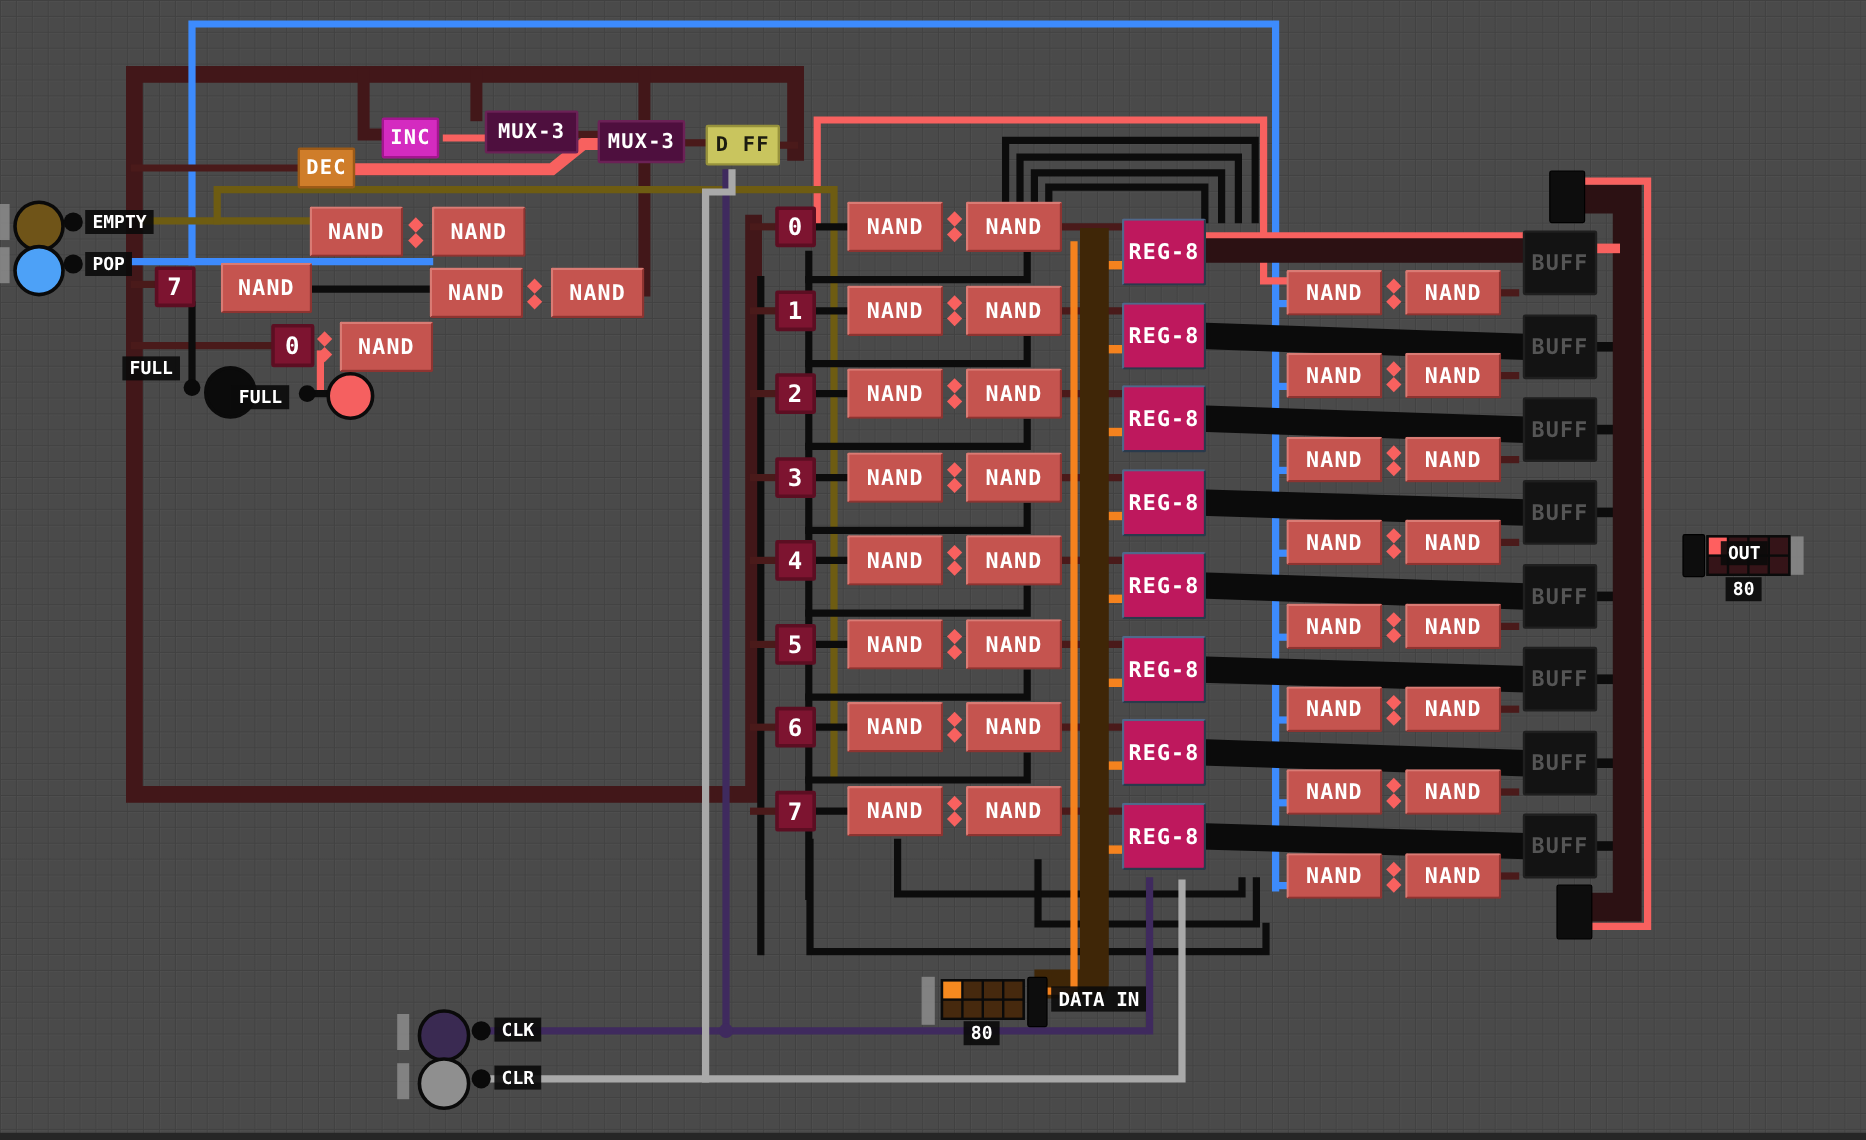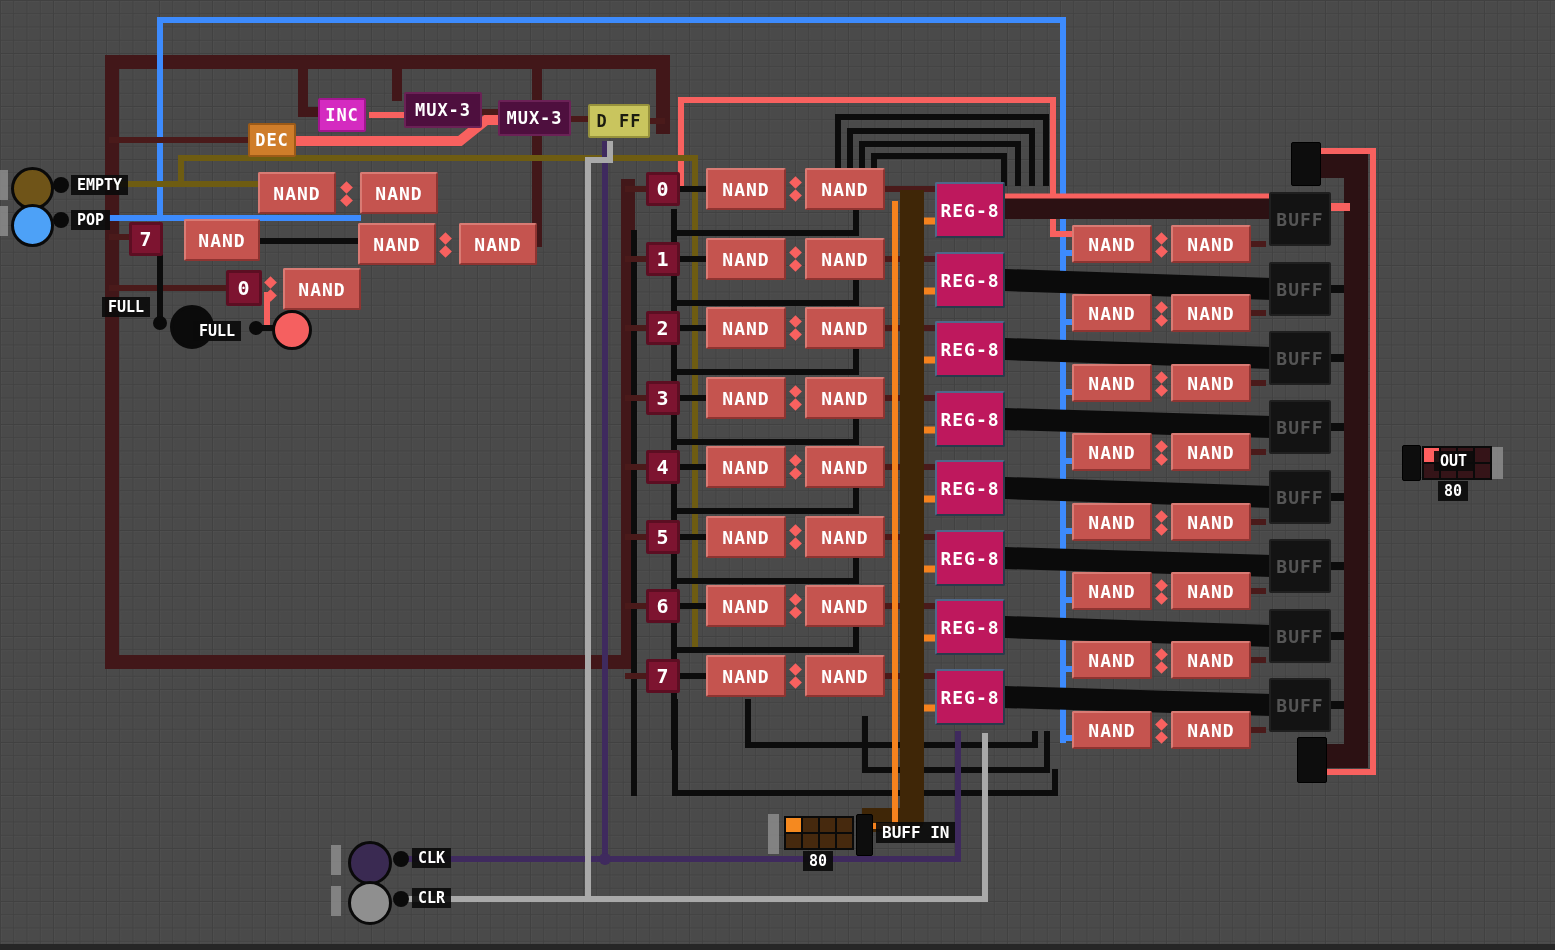--- a/index.html
+++ b/index.html
@@ -240,21 +240,21 @@
     <div class="cell" style="background: rgb(245, 137, 31);"></div>
     <div class="cell" style="background: rgb(70, 41, 14);"></div>
     <div class="cell" style="background: rgb(70, 41, 14);"></div>
     <div class="cell" style="background: rgb(70, 41, 14);"></div>
     <div class="cell" style="background: rgb(70, 41, 14);"></div>
     <div class="cell" style="background: rgb(70, 41, 14);"></div>
     <div class="cell" style="background: rgb(70, 41, 14);"></div>
     <div class="cell" style="background: rgb(70, 41, 14);"></div>
   </div>
 <div class="box conn" style="left:856px;top:814px;width:17px;height:42px"></div>
-<div class="lbl" style="left:876px;top:822px;font-size:16px">BUFF IN</div>
+<div class="lbl" style="left:876px;top:822px;font-size:16px">DATA IN</div>
 <div class="lbl" style="left:803px;top:851px">80</div>
 
 <div class="strip" style="left:0;top:944px;width:1555px;height:6px"></div>
 
 <div id="gen">
     <div class="box idx" style="left: 646px; top: 172px; width: 34px; height: 34px;">0</div>
     <div class="box nand" style="left: 706px; top: 168px; width: 80px; height: 42px;">NAND</div>
     <div class="box nand" style="left: 805px; top: 168px; width: 80px; height: 42px;">NAND</div>
     <span class="dia" style="left: 791px; top: 178px;"></span>
     <span class="dia" style="left: 791px; top: 191px;"></span>

